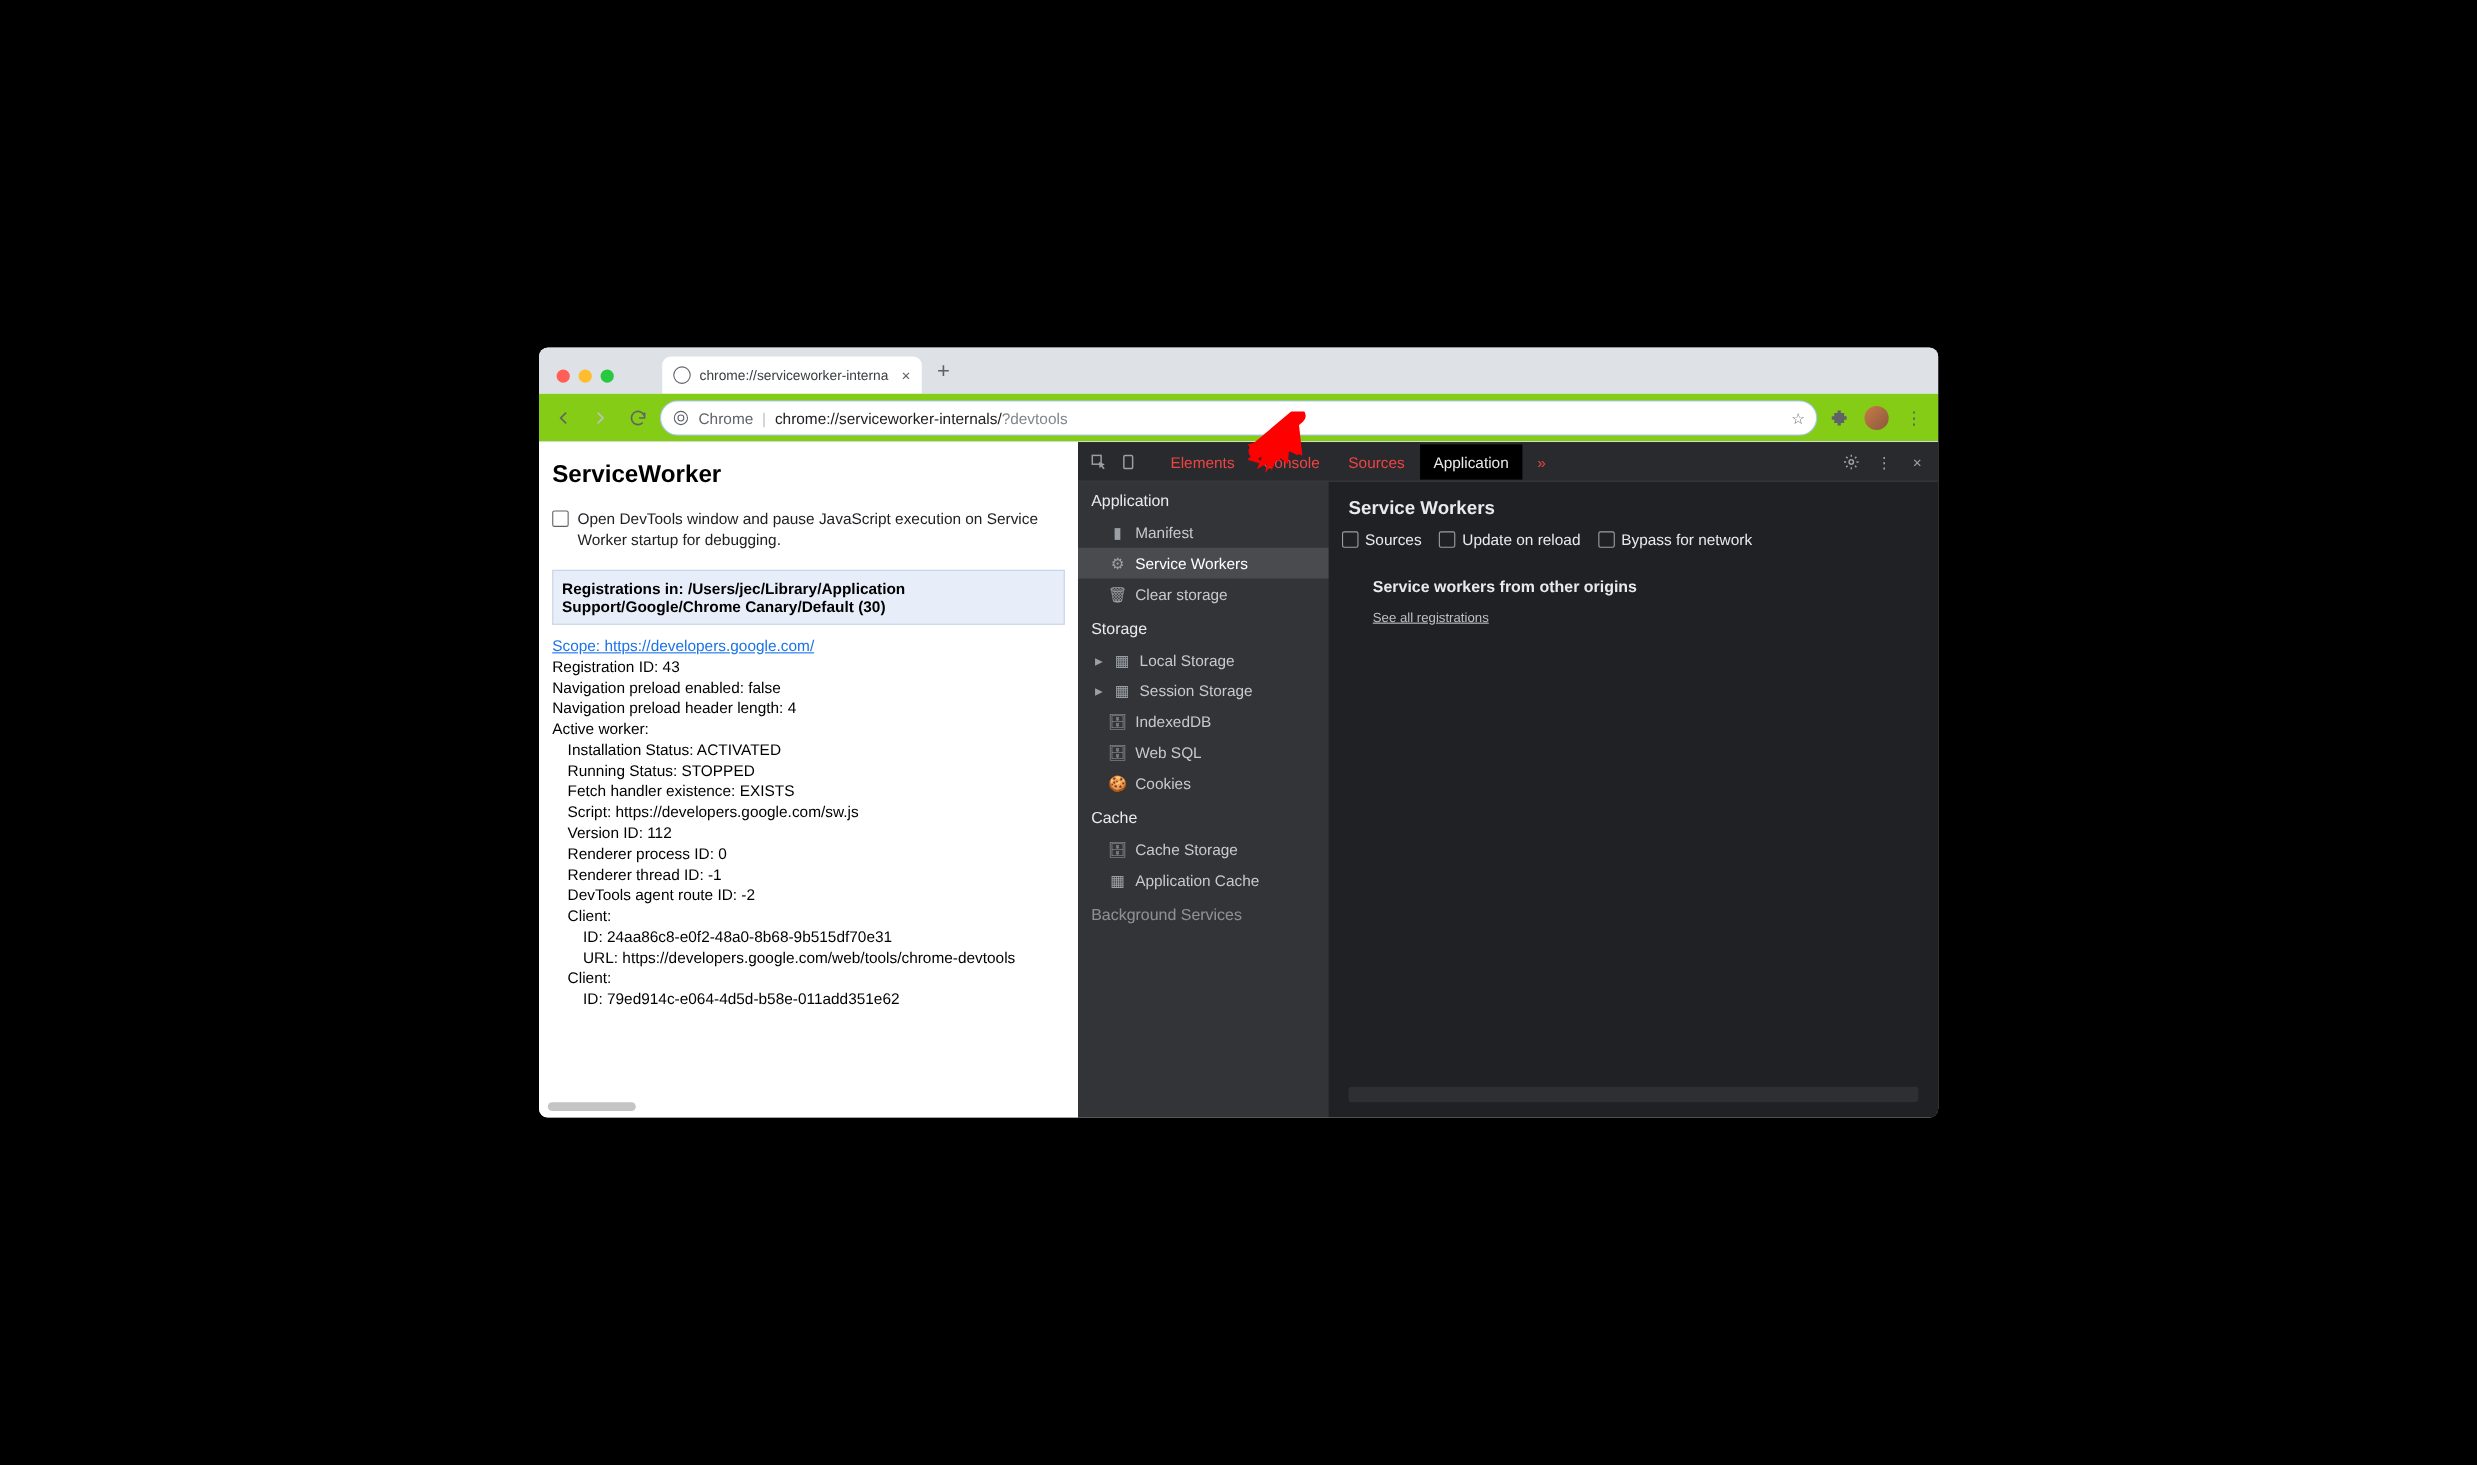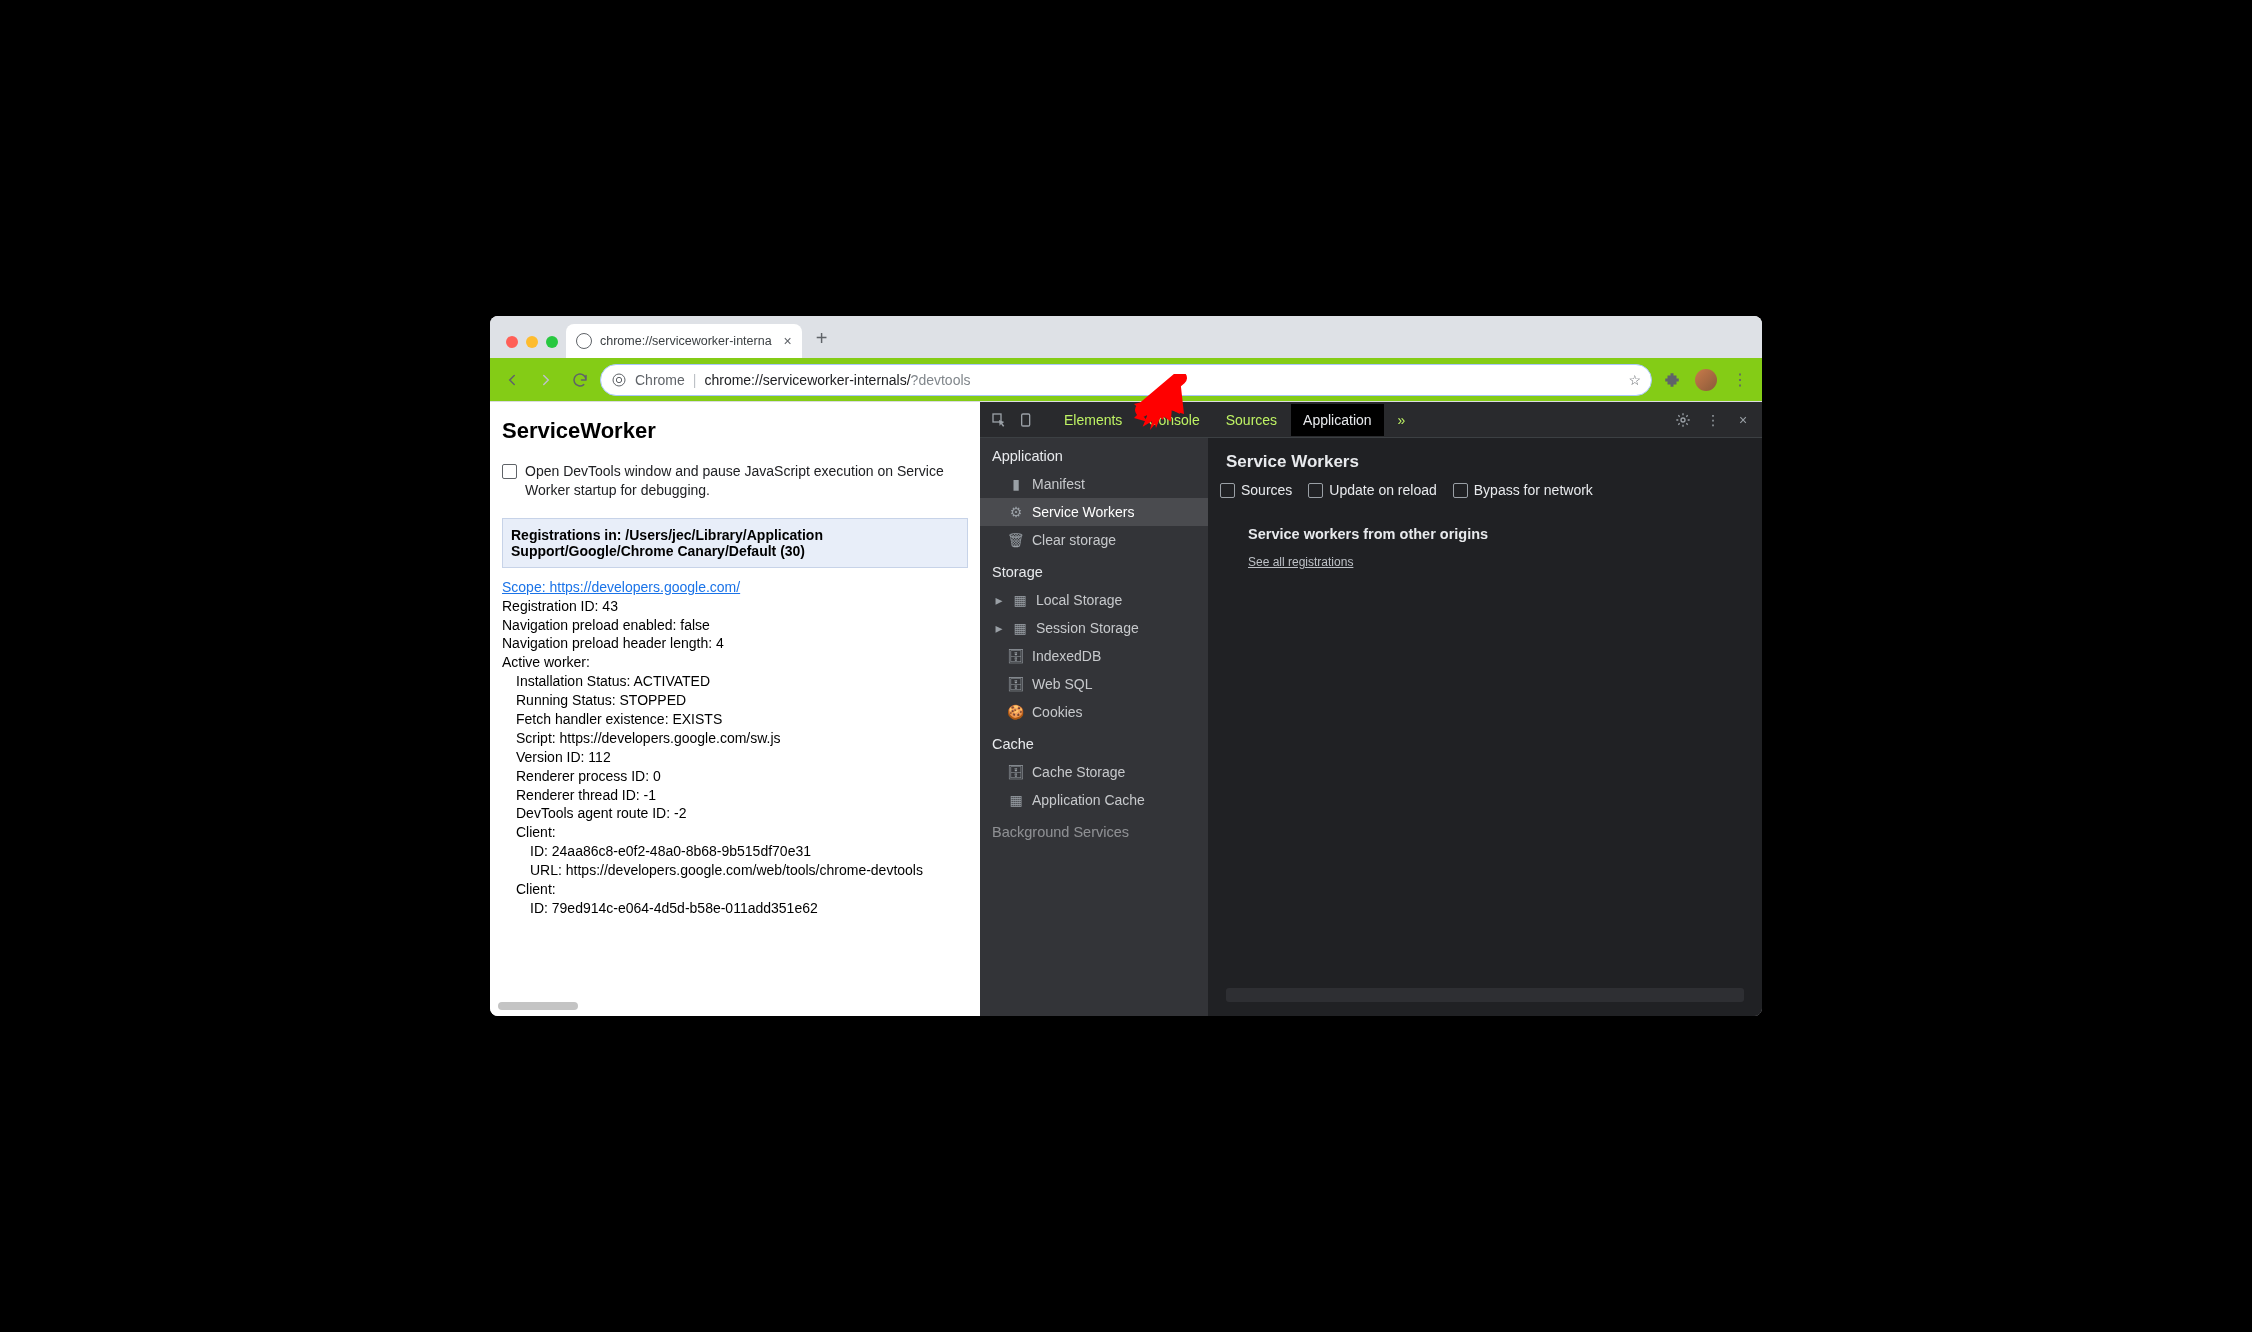--- a/index.html
+++ b/index.html
@@ -29,21 +29,21 @@
   display: flex;
   align-items: flex-end;
   padding-left: 8px;
 }
 .traffic { display:flex; gap:8px; padding: 0 8px 10px 8px; align-items:center;}
 .tl { width:12px; height:12px; border-radius:50%; }
 .tl.r{background:#ff5f57;} .tl.y{background:#febc2e;} .tl.g{background:#28c840;}
 .tab {
   background:#fff; border-radius: 8px 8px 0 0; height: 34px;
   display:flex; align-items:center; padding: 0 10px; gap:8px;
-  font-size:12.5px; color:#3c4043; max-width: 240px;
+  font-size:12.5px; color:#3c4043; max-width: 240px; margin-left: 36px;
 }
 .tab .globe{ width:16px;height:16px; border:1.5px solid #5f6368; border-radius:50%; position:relative;}
 .tab .x{ color:#5f6368; font-size:14px; margin-left:4px; cursor:pointer;}
 .newtab{ color:#5f6368; font-size:20px; padding:0 14px 8px 14px;}
 .toolbar {
   height: 44px; background:#84cc16; border-bottom:1px solid #dadce0;
   display:flex; align-items:center; padding: 16px 8px; gap:6px;
 }
 .tb-ico{ width:28px; height:28px; display:flex;align-items:center;justify-content:center; color:#5f6368; border-radius:50%; cursor:pointer;}
 .omnibox{
@@ -65,21 +65,21 @@
 .chkbox{ width:15px;height:15px;border:1.5px solid #5f6368;border-radius:2px; margin-top:2px; flex-shrink:0;}
 .reg-header{ background:#e8eef9; border:1px solid #c7d3e8; padding:8px; font-size:14px; font-weight:700; margin-bottom:10px;}
 .reg-body{font-size:14px; line-height:1.35;}
 .scope-link{ color:#1a73e8; text-decoration: underline; }
 .ind1{padding-left:14px;}
 .ind2{padding-left:28px;}
 .hscroll{ position:absolute; bottom:6px; left:8px; width:80px; height:8px; background:#c4c4c4; border-radius:4px;}
 .right-pane{ flex:1; display:flex; flex-direction:column; background:#292a2d; color:#e8eaed; min-width:0;}
 .dt-tabs{ height:36px; background:#292a2d; display:flex; align-items:center; padding:0 6px; border-bottom:1px solid #3c4043; font-size:14px; gap:2px;}
 .dt-ico{ width:26px;height:26px;display:flex;align-items:center;justify-content:center;color:#9aa0a6;}
-.dt-tab{ padding: 8px 12px; color:#bef264; cursor:pointer;}
+.dt-tab{ padding: 8px 12px; color:#ef4444; cursor:pointer;}
 .dt-tab.active{ background:#000; color:#e8eaed;}
 .dt-right{ margin-left:auto; display:flex; align-items:center; gap:4px;}
 .dt-body{ flex:1; display:flex; min-height:0;}
 .app-sidebar{ width:228px; background:#333438; overflow-y:auto; font-size:14px;}
 .app-group-title{ padding:10px 12px 6px 12px; color:#e8eaed; font-size:14.5px;}
 .app-item{ display:flex; align-items:center; gap:8px; padding:6px 12px 6px 28px; color:#c7c9cc; cursor:pointer;}
 .app-item.selected{ background:#4a4b4f; color:#fff;}
 .app-item .mi{width:16px;height:16px;display:flex;align-items:center;justify-content:center;color:#9aa0a6;}
 .tree-arrow{ width:10px; text-align:center; color:#9aa0a6; margin-left:-14px;}
 .sw-main{ flex:1; background:#202124; display:flex; flex-direction:column; min-width:0; position:relative;}

